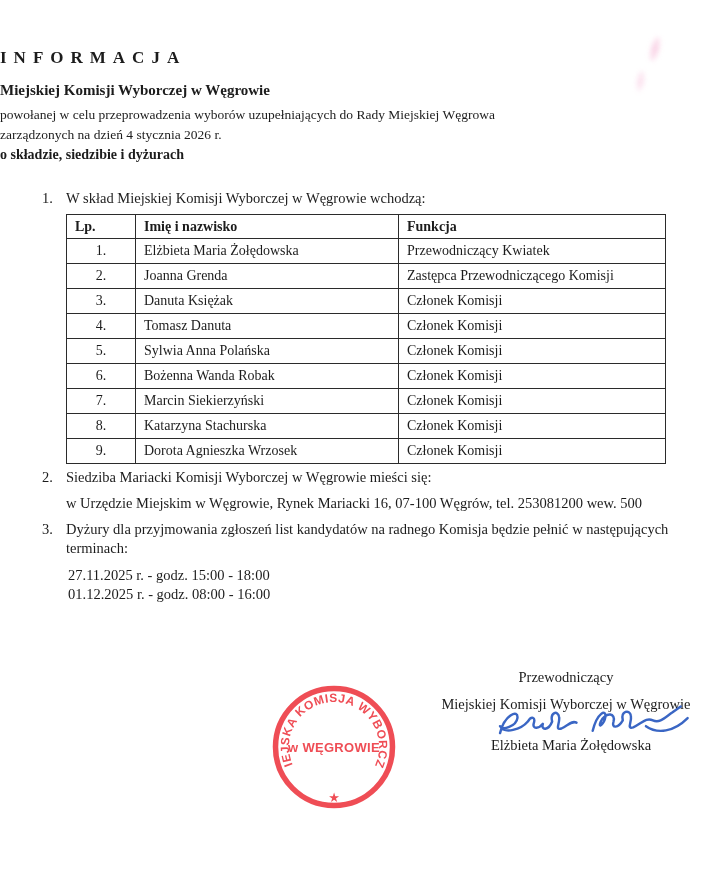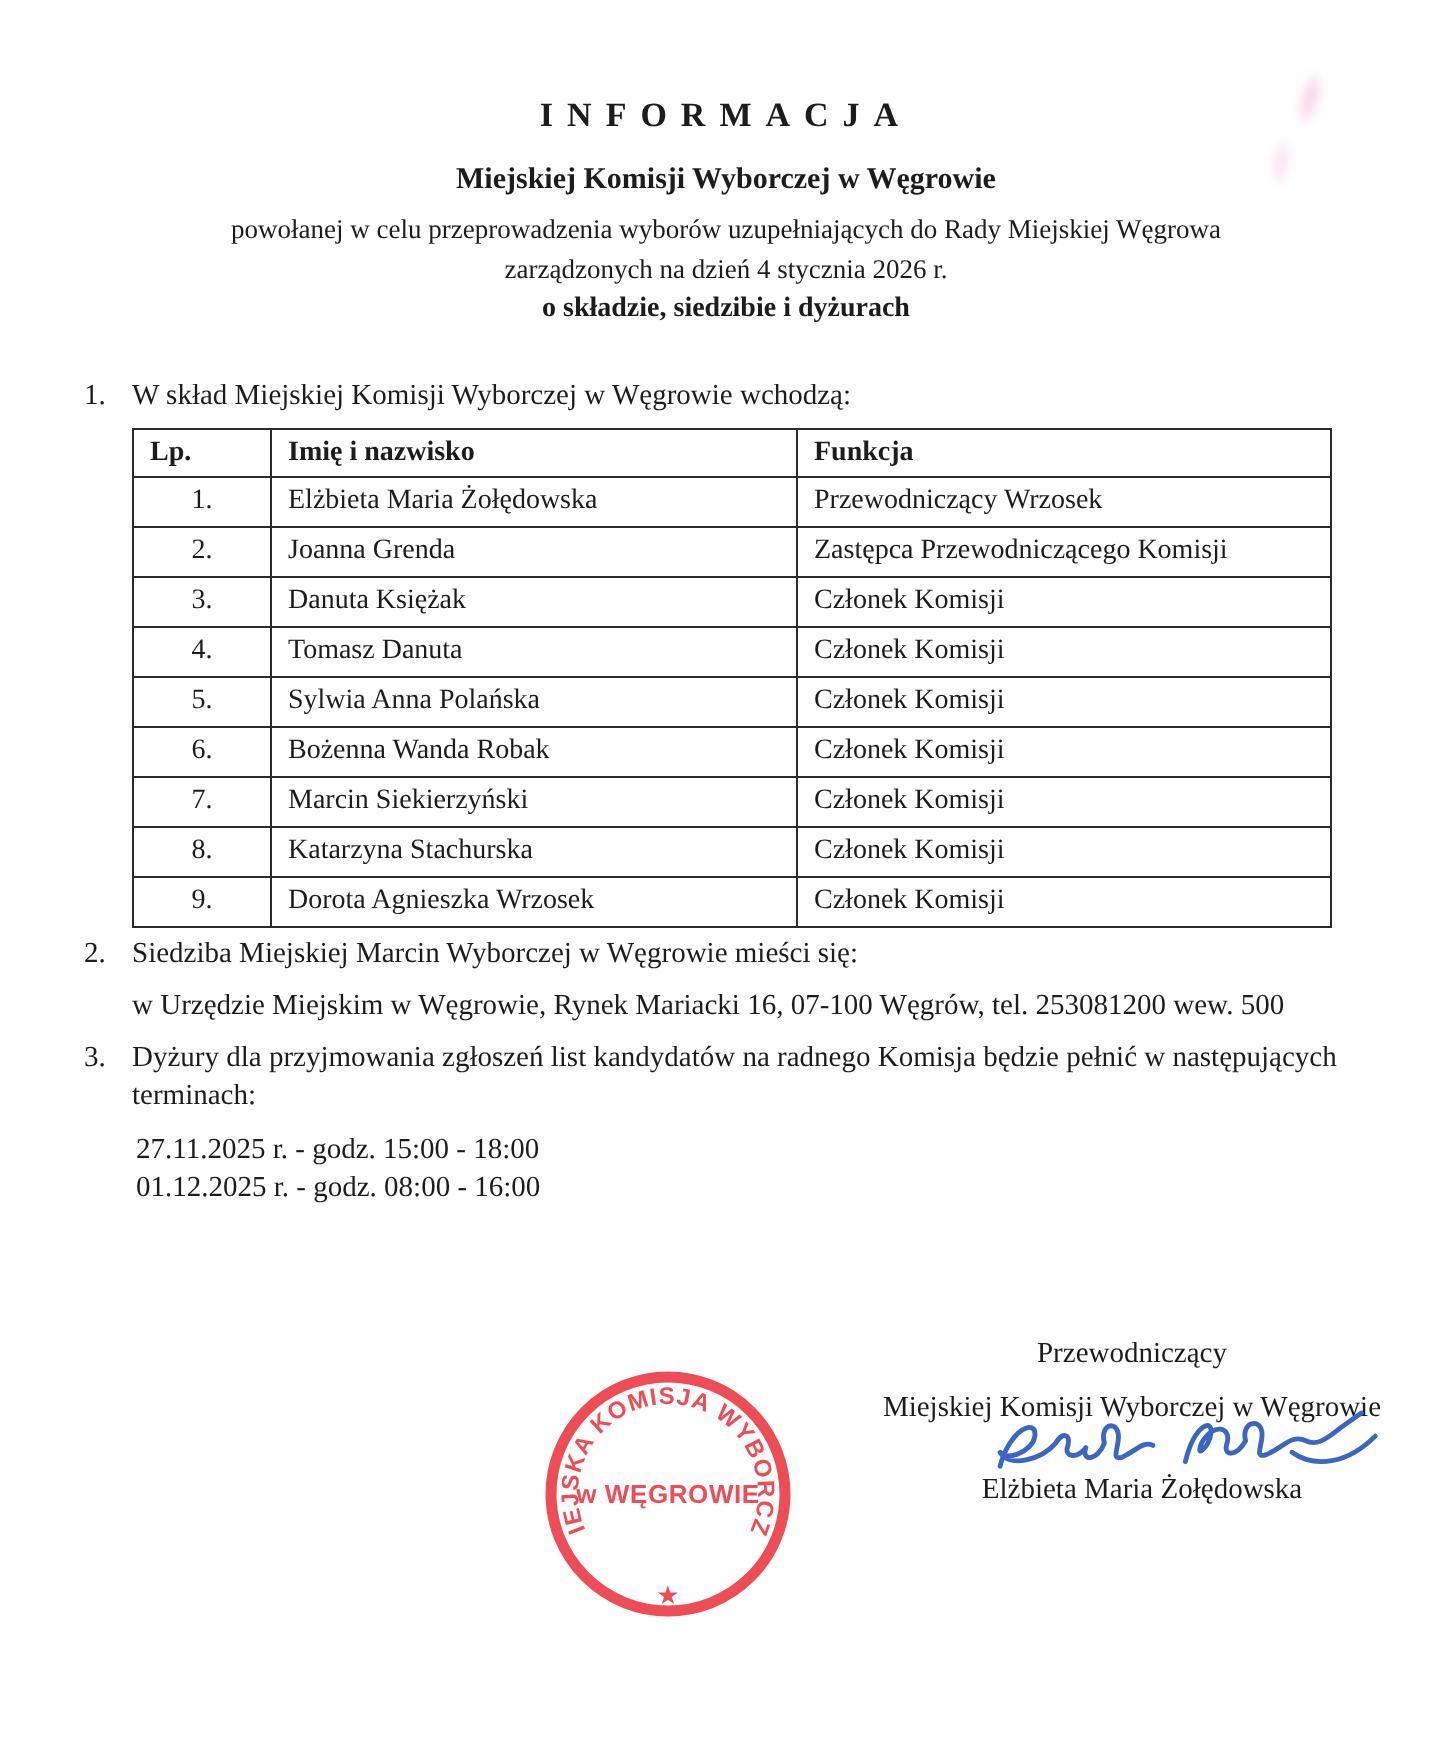--- a/index.html
+++ b/index.html
@@ -7,21 +7,21 @@
     width:726px; height:874px;
     background:#ffffff;
     font-family:"Liberation Serif", serif;
     color:#1c1c1c;
     position:relative;
     overflow:hidden;
   }
   .page { position:absolute; inset:0; }
 
   
-  .header { position:absolute; top:48px; left:0; width:726px; text-align:center; }
+  .header { position:absolute; top:48px; left:0; width:726px; }
   .doc-title {
     font-size:17px; font-weight:bold; letter-spacing:7px;
     margin:0 0 14px 0;
   }
   .doc-subtitle-bold { font-size:15px; font-weight:bold; margin:0 0 8px 0; }
   .doc-subline { font-size:13.5px; margin:0 0 4px 0; }
   .doc-subline-bold { font-size:14px; font-weight:bold; margin:2px 0 0 0; }
 
   
   .section { position:absolute; left:42px; width:640px; display:flex; font-size:14.5px; line-height:19px; }
@@ -96,21 +96,21 @@
       <tr>
         <th class="col-lp">Lp.</th>
         <th class="col-name">Imię i nazwisko</th>
         <th class="col-role">Funkcja</th>
       </tr>
     </thead>
     <tbody>
         <tr>
           <td class="col-lp">1.</td>
           <td class="col-name">Elżbieta Maria Żołędowska</td>
-          <td class="col-role">Przewodniczący Wrzosek</td>
+          <td class="col-role">Przewodniczący Kwiatek</td>
         </tr>
         <tr>
           <td class="col-lp">2.</td>
           <td class="col-name">Joanna Grenda</td>
           <td class="col-role">Zastępca Przewodniczącego Komisji</td>
         </tr>
         <tr>
           <td class="col-lp">3.</td>
           <td class="col-name">Danuta Księżak</td>
           <td class="col-role">Członek Komisji</td>
@@ -143,21 +143,21 @@
         <tr>
           <td class="col-lp">9.</td>
           <td class="col-name">Dorota Agnieszka Wrzosek</td>
           <td class="col-role">Członek Komisji</td>
         </tr>
       </tbody>
   </table>
 
   <div class="section" id="section-2">
     <span class="num">2.</span>
-    <span class="txt">Siedziba Miejskiej Marcin Wyborczej w Węgrowie mieści się:</span>
+    <span class="txt">Siedziba Mariacki Komisji Wyborczej w Węgrowie mieści się:</span>
   </div>
   <div id="section-2-detail">w Urzędzie Miejskim w Węgrowie, Rynek Mariacki 16, 07-100 Węgrów, tel. 253081200 wew. 500</div>
 
   <div class="section" id="section-3">
     <span class="num">3.</span>
     <span class="txt">Dyżury dla przyjmowania zgłoszeń list kandydatów na radnego Komisja będzie pełnić w następujących terminach:</span>
   </div>
 
   <div class="duty-list">
       <div>27.11.2025 r. - godz. 15:00 - 18:00</div>

